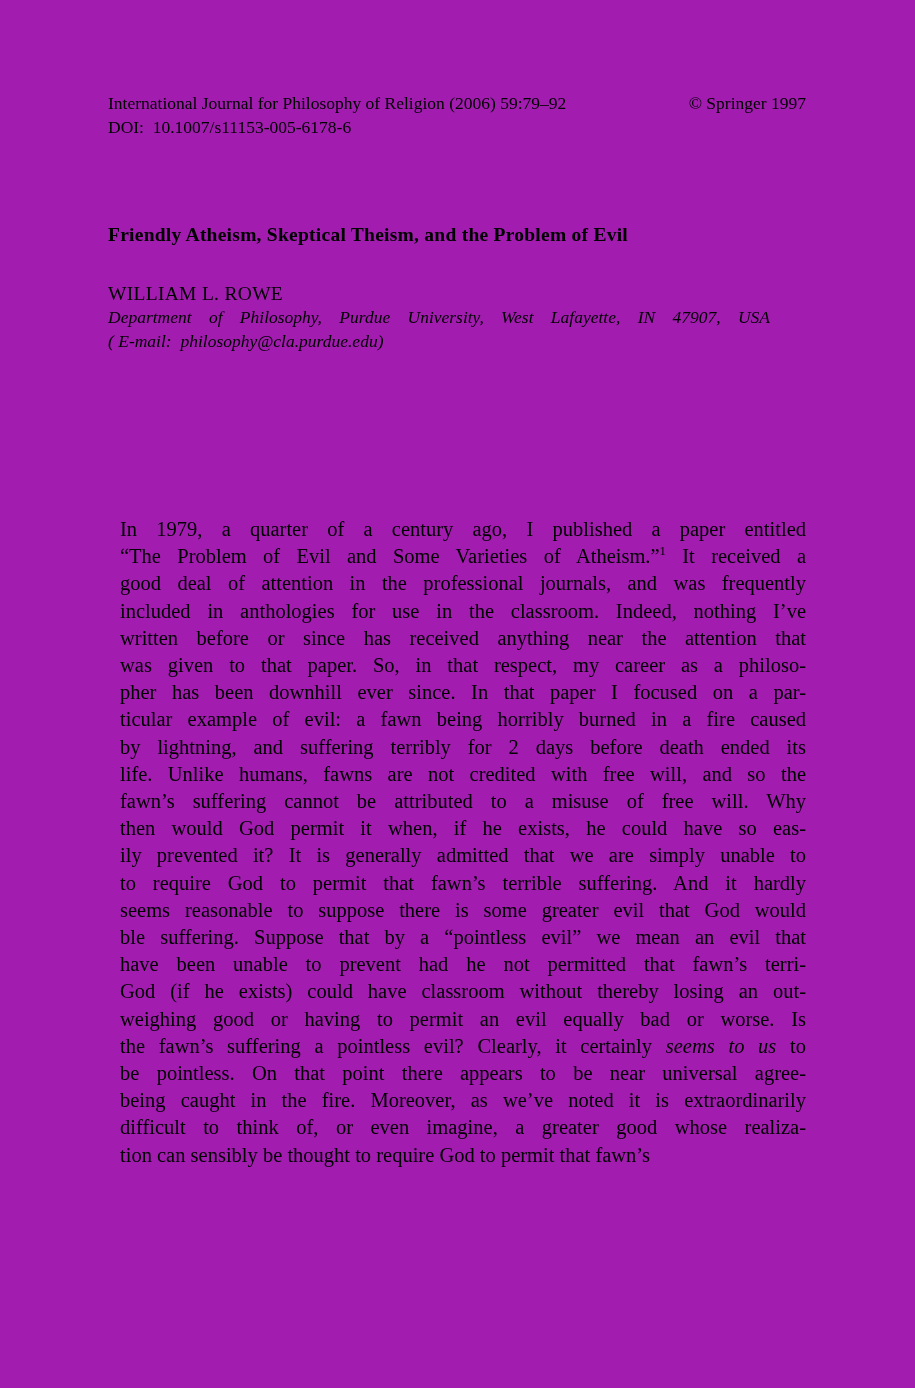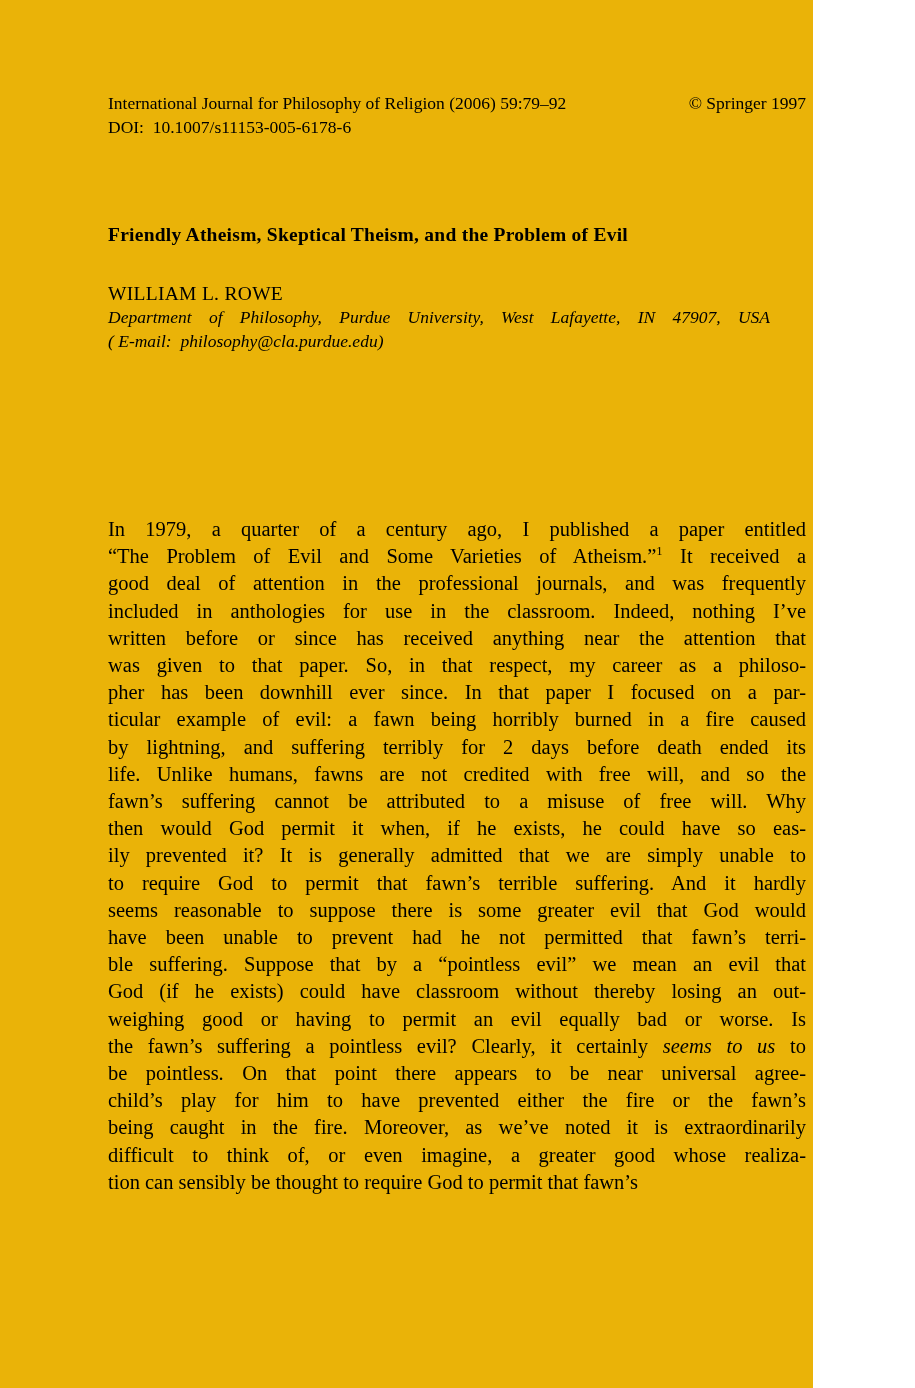--- a/index.html
+++ b/index.html
@@ -7,23 +7,23 @@
     padding: 0;
     background: #ffffff;
   }
   body {
     font-family: "Liberation Serif", "DejaVu Serif", serif;
     color: #000000;
     -webkit-font-smoothing: antialiased;
   }
   .page {
     position: relative;
-    width: 813px;
+    width: 915px;
     height: 1388px;
-    background: #eab308;
+    background: #a21caf;
     overflow: hidden;
   }
   .content {
     position: absolute;
     left: 108px;
     top: 0;
     width: 698px;
   }
 
   
@@ -106,20 +106,21 @@
   .body-text p {
     margin: 0;
     text-align: justify;
   }
   
   .body-text .ln {
     display: block;
     text-align: justify;
     text-align-last: justify;
     white-space: pre;
+    margin-left: 12px;
   }
   .body-text .ln.last {
     text-align-last: left;
   }
   sup {
     font-size: 0.62em;
     vertical-align: super;
     line-height: 0;
   }
   i, .ital {
@@ -158,27 +159,26 @@
           <span class="ln">was given to that paper. So, in that respect, my career as a philoso-</span>
           <span class="ln">pher has been downhill ever since. In that paper I focused on a par-</span>
           <span class="ln">ticular example of evil: a fawn being horribly burned in a fire caused</span>
           <span class="ln">by lightning, and suffering terribly for 2 days before death ended its</span>
           <span class="ln">life. Unlike humans, fawns are not credited with free will, and so the</span>
           <span class="ln">fawn’s suffering cannot be attributed to a misuse of free will. Why</span>
           <span class="ln">then would God permit it when, if he exists, he could have so eas-</span>
           <span class="ln">ily prevented it? It is generally admitted that we are simply unable to</span>
           <span class="ln">to require God to permit that fawn’s terrible suffering. And it hardly</span>
           <span class="ln">seems reasonable to suppose there is some greater evil that God would</span>
+          <span class="ln">ble suffering. Suppose that by a “pointless evil” we mean an evil that</span>
           <span class="ln">have been unable to prevent had he not permitted that fawn’s terri-</span>
-          <span class="ln">ble suffering. Suppose that by a “pointless evil” we mean an evil that</span>
           <span class="ln">God (if he exists) could have classroom without thereby losing an out-</span>
           <span class="ln">weighing good or having to permit an evil equally bad or worse. Is</span>
           <span class="ln"><span>the fawn’s suffering a pointless evil? Clearly, it certainly </span><i>seems to us</i><span> to</span></span>
           <span class="ln">be pointless. On that point there appears to be near universal agree-</span>
-          <span class="ln">child’s play for him to have prevented either the fire or the fawn’s</span>
           <span class="ln">being caught in the fire. Moreover, as we’ve noted it is extraordinarily</span>
           <span class="ln">difficult to think of, or even imagine, a greater good whose realiza-</span>
           <span class="ln last">tion can sensibly be thought to require God to permit that fawn’s</span>
         </p>
     </div>
 
   </div>
 </div>
 
 </body></html>

